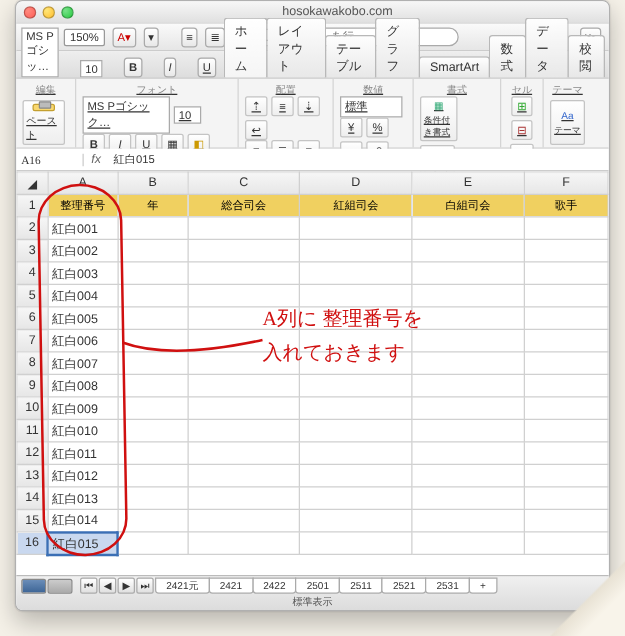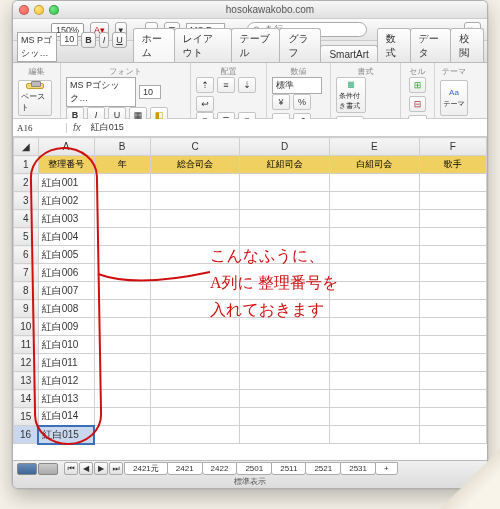--- a/index.html
+++ b/index.html
@@ -48,34 +48,34 @@
   flex:0 0 120px; border:1px solid #aaa; border-radius:8px;
   height:15px; background:#fff; display:flex; align-items:center;
   padding:0 4px; gap:3px; font-size:9px; color:#777;
 }
 .searchbox svg { width:10px; height:10px; }
 .tabs {
   height: 22px; background: linear-gradient(#eee,#ddd);
   display:flex; align-items:flex-end; border-bottom:1px solid #bbb;
   padding:0 4px; gap:0;
 }
-.fontbar { display:flex; align-items:flex-start; gap:3px; font-size:9px; padding-right:6px;}
+.fontbar { display:flex; align-items:flex-end; gap:17px; font-size:9px; padding-right:6px;}
 .fontsel { border:1px solid #aaa; background:#fff; padding:1px 3px; font-size:9px; }
 .tab {
   border:1px solid #b8b8b8; border-bottom:none;
   background:linear-gradient(#fefefe,#e8e8e8);
   padding:3px 8px 2px; font-size:10px; border-radius:3px 3px 0 0;
   margin-right:-1px; color:#333;
 }
 .tab.active { background:linear-gradient(#fff,#f5f5f5); font-weight:500; }
 .ribbon {
   background:#f4f4f4; border-bottom:1px solid #ccc;
   display:flex; padding:0; height:56px;
 }
-.rgroup { border-right:1px solid #d4d4d4; padding:2px 5px; display:flex; flex-direction:column; justify-content:space-between; }
+.rgroup { border-right:1px solid #d4d4d4; padding:2px 5px; display:flex; flex-direction:column; justify-content:space-between;text-decoration:underline; }
 .rgroup .glabel { font-size:8px; color:#888; text-align:center; padding-top:1px; }
 .rgroup .grow { display:flex; gap:3px; align-items:center; flex-wrap:wrap; }
 .rbtn { border:1px solid #c4c4c4; background:linear-gradient(#fff,#eee); border-radius:2px; width:18px; height:16px; font-size:9px; display:inline-flex; align-items:center; justify-content:center; }
 .rbtn.w { width:auto; padding:0 4px; }
 .rbtn.tall { height:36px; width:34px; flex-direction:column; font-size:8px; gap:2px; padding:2px; }
 .pasteicon { width:18px; height:20px; background:#f9d870; border:1px solid #c4a030; position:relative; border-radius:2px;}
 .pasteicon::before { content:''; position:absolute; top:-3px; left:4px; width:8px; height:4px; background:#bbb; border:1px solid #888; border-radius:1px;}
 .cellref {
   height:18px; display:flex; border-bottom:1px solid #ccc; background:#fff; align-items:center;
 }
@@ -473,18 +473,17 @@
     </div>
   </div>
 
 </div>
 
 <div class="anno-circle"></div>
 <svg class="anno-line" viewBox="0 0 116 24">
   <path d="M2 6 Q 40 20 114 4" stroke="#d01010" stroke-width="2" fill="none"></path>
 </svg>
 <div class="annotation anno-text">
-  <div>こんなふうに、</div>
   <div>A列に 整理番号を</div>
   <div>入れておきます</div>
 </div>
 
 <div class="pagefold"></div>
 
 </body></html>

